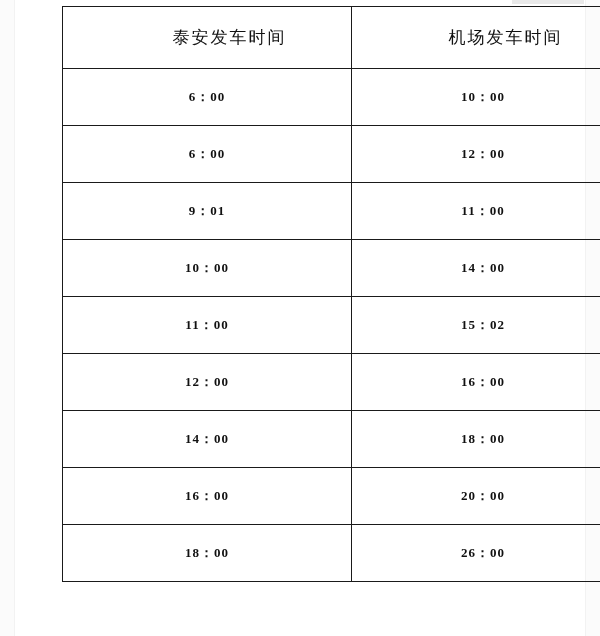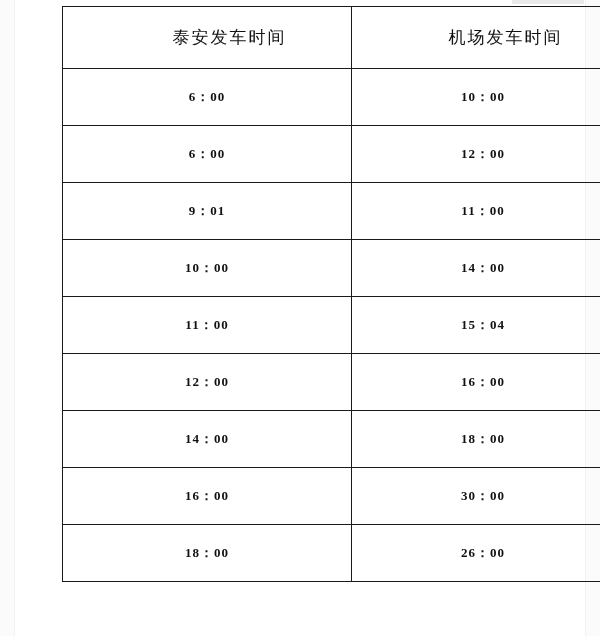--- a/index.html
+++ b/index.html
@@ -116,33 +116,33 @@
         <tr>
           <td class="col-a"><span class="time">9：01</span></td>
           <td class="col-b"><span class="time">11：00</span></td>
         </tr>
         <tr>
           <td class="col-a"><span class="time">10：00</span></td>
           <td class="col-b"><span class="time">14：00</span></td>
         </tr>
         <tr>
           <td class="col-a"><span class="time">11：00</span></td>
-          <td class="col-b"><span class="time">15：04</span></td>
+          <td class="col-b"><span class="time">15：02</span></td>
         </tr>
         <tr>
           <td class="col-a"><span class="time">12：00</span></td>
           <td class="col-b"><span class="time">16：00</span></td>
         </tr>
         <tr>
           <td class="col-a"><span class="time">14：00</span></td>
           <td class="col-b"><span class="time">18：00</span></td>
         </tr>
         <tr>
           <td class="col-a"><span class="time">16：00</span></td>
-          <td class="col-b"><span class="time">30：00</span></td>
+          <td class="col-b"><span class="time">20：00</span></td>
         </tr>
         <tr>
           <td class="col-a"><span class="time">18：00</span></td>
           <td class="col-b"><span class="time">26：00</span></td>
         </tr>
       </tbody>
     </table>
   </div>
 </div>
 

